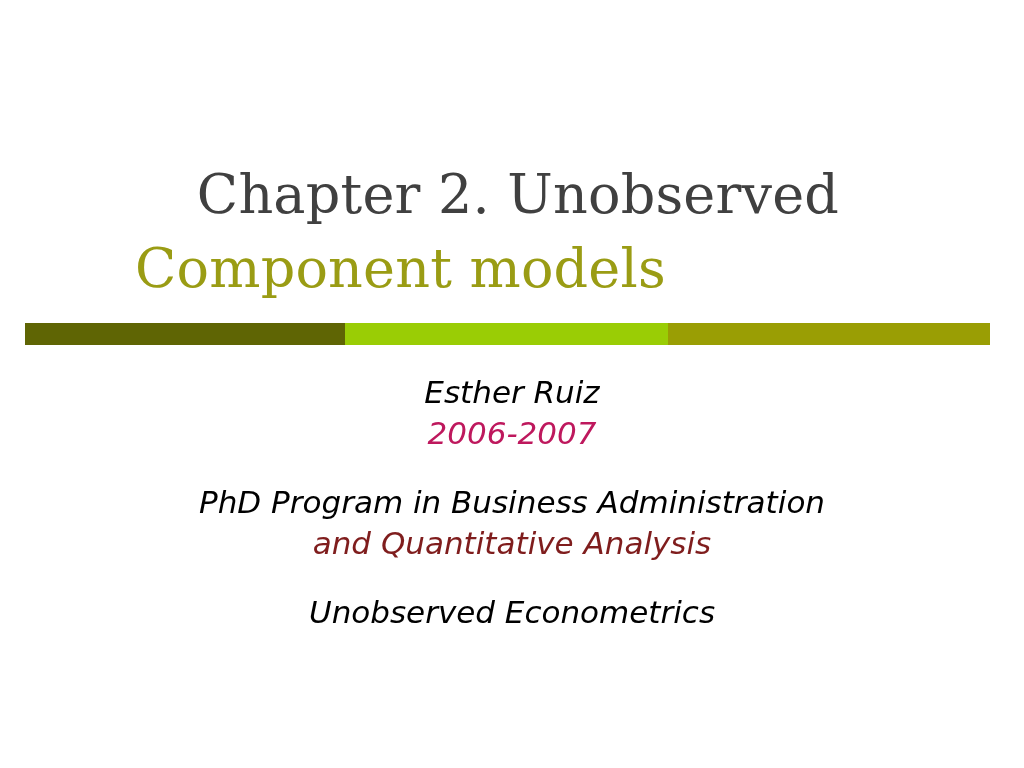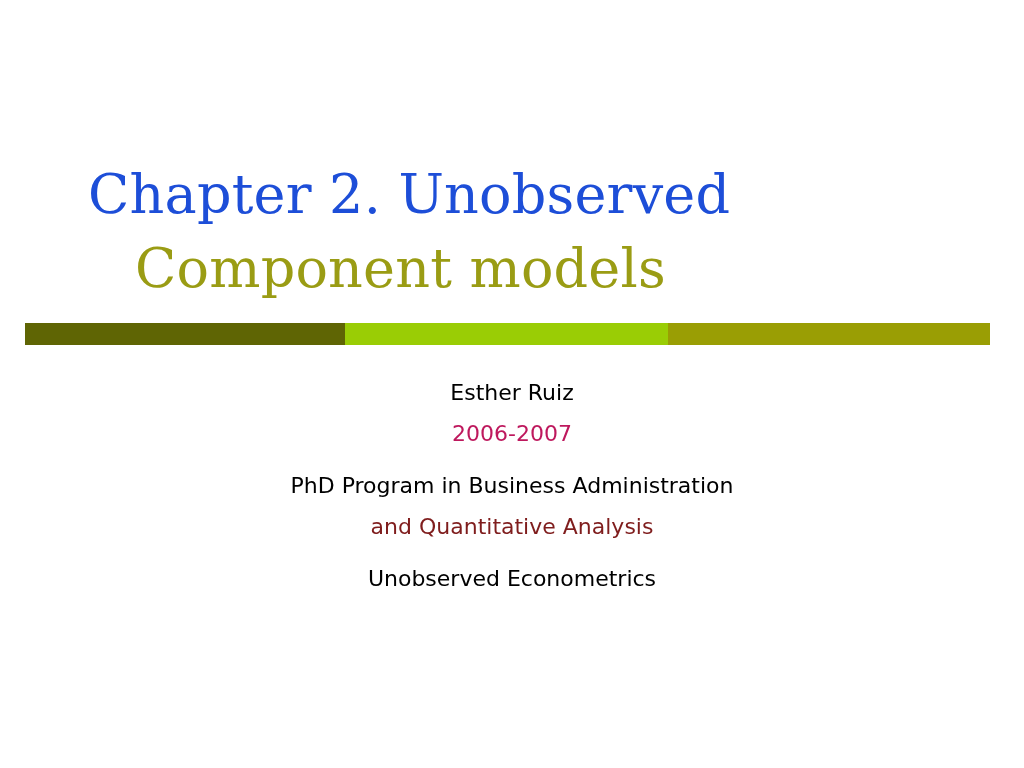--- a/index.html
+++ b/index.html
@@ -57,39 +57,40 @@
   .body-block {
     position: absolute;
     left: 132px;
     top: 372px;
     width: 760px;
     text-align: center;
   }
   .body-line {
     font-family: "DejaVu Sans", "Liberation Sans", sans-serif;
     font-weight: 400;
-    font-size: 22px;
+    font-size: 31px;
     line-height: 41px;
     color: #000000;
     margin: 0 0 0 0;
+    font-style: italic;
   }
   .body-line.para-gap {
-    margin-top: 11px;
+    margin-top: 28px;
   }
   .body-line.wrap-line {
     padding: 0 24px;
   }
 </style>
 </head>
 <body>
 
 <div class="slide" style="background: rgb(255, 255, 255);">
 
   <div class="title-block">
-    <div class="title-line" style="color: #1d4ed8;">Chapter 2. Unobserved</div>
+    <div class="title-line" style="color: #404040; text-align: center;">Chapter 2. Unobserved</div>
     <div class="title-line" style="color: rgb(154, 156, 20); margin-left: 47px;">Component models</div>
   </div>
 
   <div class="divider-bar">
     <div class="bar-seg bar-seg-1" style="background: rgb(95, 101, 4);"></div>
     <div class="bar-seg bar-seg-2" style="background: rgb(154, 205, 5);"></div>
     <div class="bar-seg bar-seg-3" style="background: rgb(154, 158, 4);"></div>
   </div>
 
   <div class="body-block">

